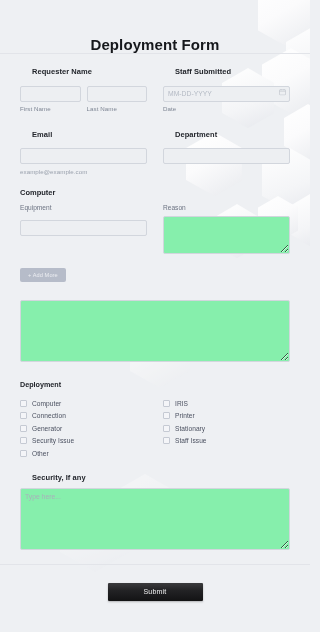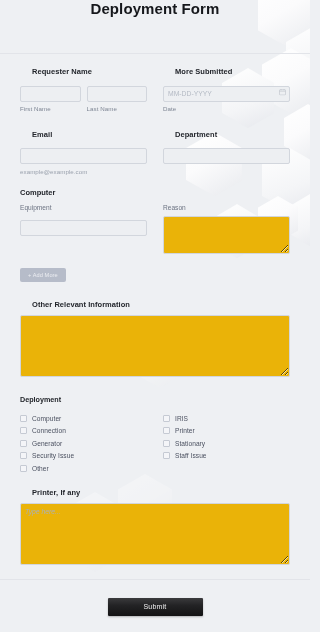--- a/index.html
+++ b/index.html
@@ -40,21 +40,21 @@
     background: linear-gradient(160deg, #ffffff 0%, #f4f5f7 60%, #e6e8ed 100%);
   }
 
   
   .header {
     position: relative;
     z-index: 2;
     height: 54px;
     box-sizing: border-box;
     display: flex;
-    align-items: flex-start;
+    align-items: flex-end;
     justify-content: center;
     border-bottom: 1px solid #e2e4e9;
   }
   .header-title {
     font-size: 15px;
     font-weight: bold;
     color: #16181c;
     letter-spacing: 0.1px;
   }
 
@@ -126,31 +126,30 @@
     top: 50%;
     transform: translateY(-50%);
     width: 7px;
     height: 7px;
     opacity: .55;
   }
 
   .ta {
     box-sizing: border-box;
     width: 100%;
-    background: #eab308;
+    background: #86efac;
     border: 1px solid #d2d6dd;
     border-radius: 2px;
     font-family: "Liberation Sans", sans-serif;
     font-size: 6.8px;
     color: #3c4250;
     padding: 4px;
     outline: none;
     resize: both;
     display: block;
-    font-style: italic;
   }
   .ta::placeholder { color: #a9b0bb; }
 
   .section-gap-lg { height: 18px; }
   .section-gap-md { height: 13px; }
 
   
   .request-title {
     font-size: 7.5px;
     font-weight: bold;
@@ -274,21 +273,21 @@
             <div class="sub-label">First Name</div>
           </div>
           <div>
             <input class="inp" type="text" placeholder="" style="">
             <div class="sub-label">Last Name</div>
           </div>
         </div>
       </div>
 
       <div class="col">
-        <div class="field-label">More Submitted</div>
+        <div class="field-label">Staff Submitted</div>
         <div class="date-wrap">
           <input class="inp" type="text" placeholder="MM-DD-YYYY" style="">
           <svg class="cal-icon" viewBox="0 0 14 14">
             <rect x="1" y="2.5" width="12" height="10.5" rx="1" fill="none" stroke="#8d94a1" stroke-width="1.1"></rect>
             <line x1="1" y1="5.5" x2="13" y2="5.5" stroke="#8d94a1" stroke-width="1"></line>
             <line x1="4" y1="1" x2="4" y2="3.6" stroke="#8d94a1" stroke-width="1.1"></line>
             <line x1="10" y1="1" x2="10" y2="3.6" stroke="#8d94a1" stroke-width="1.1"></line>
           </svg>
         </div>
         <div class="sub-label">Date</div>
@@ -323,21 +322,20 @@
           <textarea class="ta" rows="3" style="height: 38px;" placeholder=""></textarea>
         </div>
       </div>
       <div style="height:9px;"></div>
       <button class="addmore">+ Add More</button>
     </div>
 
     <div class="section-gap-lg"></div>
 
     <div>
-      <div class="field-label">Other Relevant Information</div>
       <textarea class="ta" style="height: 62px;" placeholder=""></textarea>
     </div>
 
     <div class="section-gap-lg"></div>
 
     <div>
       <div class="complaint-title">Deployment</div>
       <div class="check-cols">
         <div class="check-col">
           <div class="check-item">
@@ -378,21 +376,21 @@
             <span class="box"></span>
             <span class="check-label">Staff Issue</span>
           </div>
         </div>
       </div>
     </div>
 
     <div class="section-gap-md"></div>
 
     <div>
-      <div class="field-label">Printer, If any</div>
+      <div class="field-label">Security, If any</div>
       <textarea class="ta" style="height: 62px;" placeholder="Type here..."></textarea>
     </div>
 
   </div>
 
   <div class="footer-divider"></div>
 
   <div class="submit-wrap">
     <button class="submit-btn">Submit</button>
   </div>

